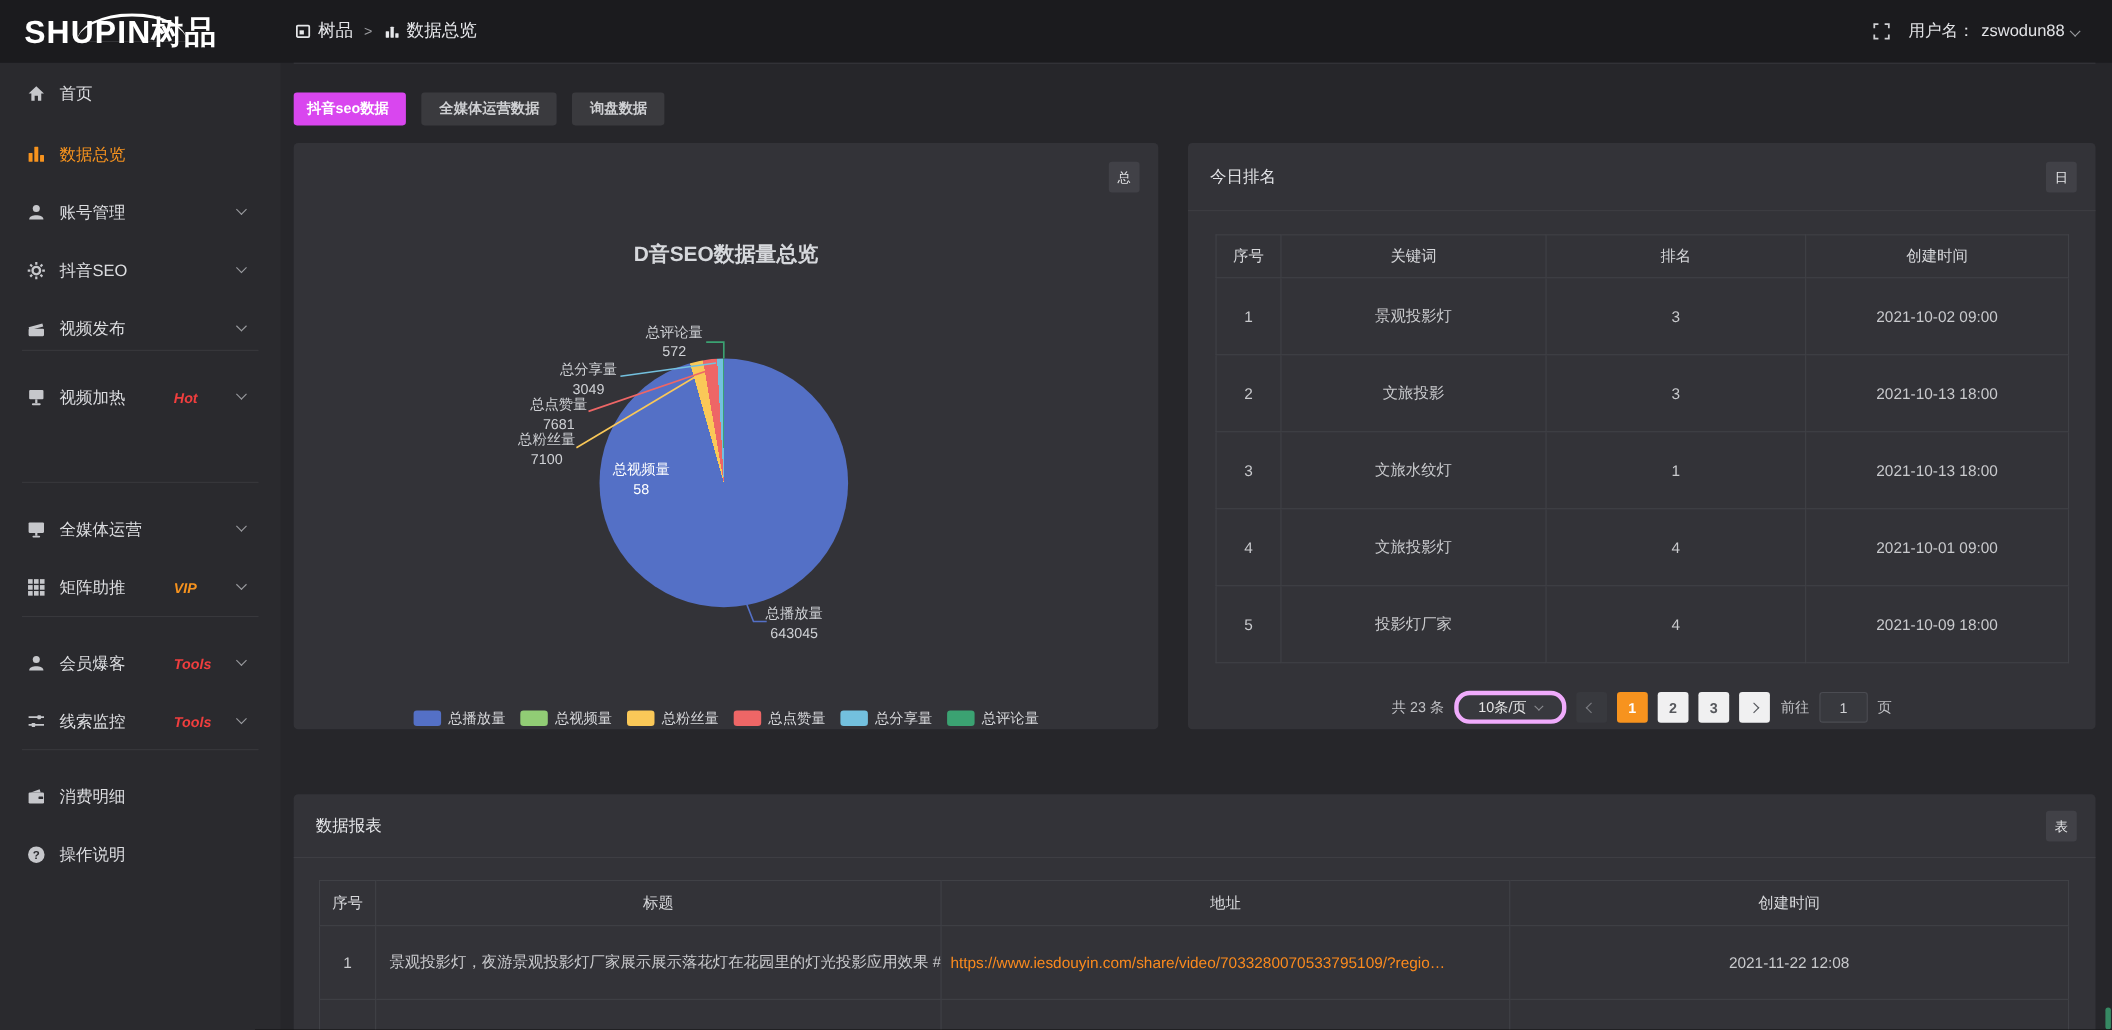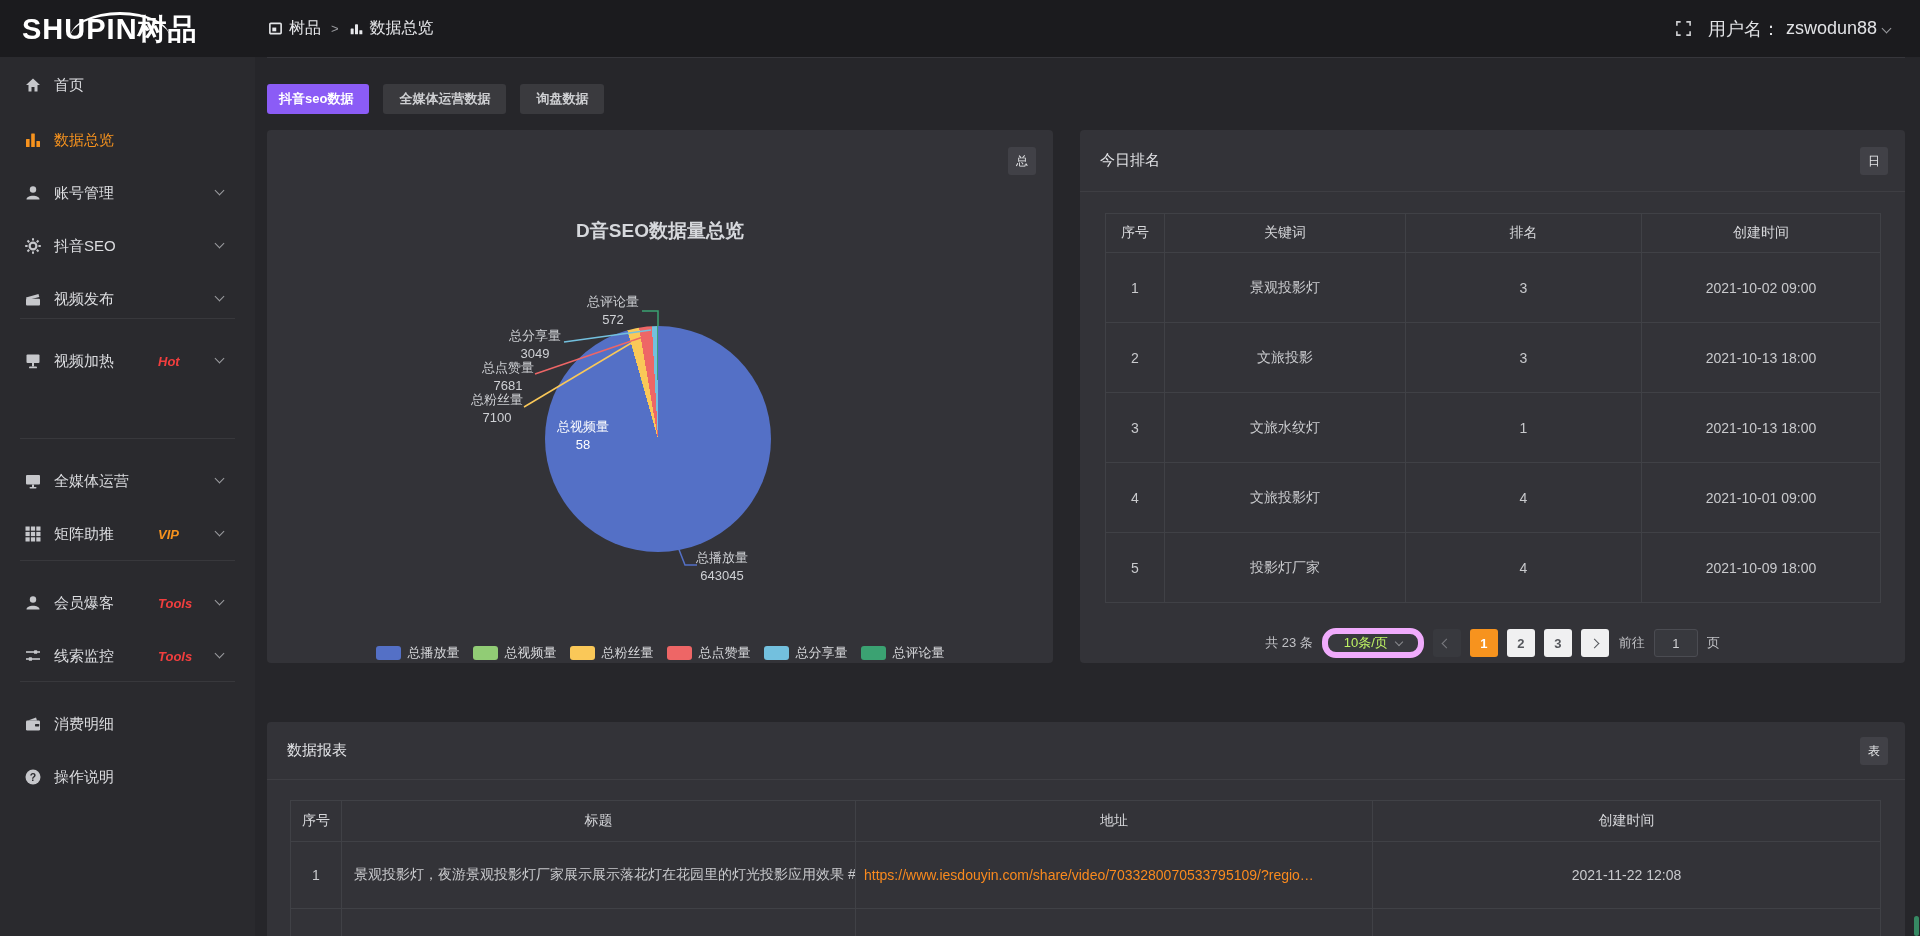--- a/index.html
+++ b/index.html
@@ -8,41 +8,41 @@
   .screen { position:relative; width:1920px; height:936px; overflow:hidden; background:#26262a; }
 
   
   .topbar { position:absolute; left:0; top:0; width:1920px; height:57px; background:#1b1b1e; z-index:5; }
   .head-divider { position:absolute; left:267px; right:15px; top:57px; height:1px; background:#36363b; z-index:6; }
   .logo { position:absolute; left:22px; top:10px; color:#fff; font-weight:bold; font-size:29px; letter-spacing:1px; white-space:nowrap; }
   .logo-arc { position:absolute; left:48px; top:2px; width:100px; height:26px; border-top:3px solid #fff; border-radius:50% 50% 0 0 / 100% 100% 0 0; }
   .breadcrumb { position:absolute; left:268px; top:0; height:57px; display:flex; align-items:center; gap:8px; color:#e6e7ea; font-size:16px; }
   .breadcrumb .sep { color:#9a9b9f; font-size:13px; margin:0 2px; }
   .crumb { display:flex; align-items:center; gap:6px; }
-  .userarea { position:absolute; right:30px; top:0; height:57px; display:flex; align-items:center; gap:16px; color:#e2e3e6; font-size:18px; }
+  .userarea { position:absolute; right:30px; top:0; height:57px; display:flex; align-items:center; gap:16px; color:#e2e3e6; font-size:15px; }
   .userarea .uname { display:flex; align-items:center; gap:6px; cursor:pointer; }
 
   
   .sidebar { position:absolute; left:0; top:57px; width:255px; height:879px; background:#2a2a2e; }
   .menu-item { position:absolute; left:0; width:255px; height:40px; display:flex; align-items:center; color:#dcdde0; font-size:15px; cursor:pointer; }
   .menu-item .mi-icon { position:absolute; left:24px; width:18px; height:18px; color:#c6c7cb; display:flex; }
   .menu-item .mi-label { position:absolute; left:54px; white-space:nowrap; }
   .menu-item.active, .menu-item.active .mi-icon { color:#f7931e; }
   .badge { font-style:italic; font-weight:bold; font-size:13px; margin-left:18px; }
   .badge.red { color:#f03e3e; } .badge.vip { color:#f7931e; }
   .mi-badge { position:absolute; left:140px; }
   .chev { display:inline-block; width:7px; height:7px; border-right:1.6px solid #9b9ca0; border-bottom:1.6px solid #9b9ca0; }
   .chev.down { transform:rotate(45deg); }
   .mi-chev { position:absolute; right:32px; top:14px; }
   .side-divider { position:absolute; left:20px; width:215px; height:1px; background:#38383c; }
 
   
   .tabs { position:absolute; left:267px; top:84px; display:flex; gap:14px; }
   .tab { height:30px; padding:0 16px; display:flex; align-items:center; font-size:13px; font-weight:bold; color:#cfd0d3; background:#3a3a3e; border-radius:3px; cursor:pointer; white-space:nowrap; }
-  .tab.active { background:#8b5cf6; color:#fff;padding-left:12px; }
+  .tab.active { background:#d946ef; color:#fff;padding-left:12px; }
 
   
   .panel { position:absolute; background:#333338; border-radius:4px; }
   .panel-head { position:absolute; left:0; top:0; right:0; height:62px; border-bottom:1px solid #3e3e43; display:flex; align-items:center; padding:0 20px; font-size:15px; color:#e3e4e7; }
   .corner-btn { position:absolute; right:17px; top:17px; width:28px; height:28px; background:#414147; border-radius:3px; color:#e6e7e9; font-size:12px; display:flex; align-items:center; justify-content:center; cursor:pointer; }
 
   #panel-overview { left:267px; top:130px; width:786px; height:533px; }
   #panel-ranking  { left:1080px; top:130px; width:825px; height:533px;padding-left:20px; }
   #panel-report   { left:267px; top:722px; width:1638px; height:260px; }
 
@@ -65,21 +65,21 @@
   #rank-table td { height:70px; }
   #report-table { position:absolute; left:23px; top:78px; width:1590px; }
   #report-table th { height:41px; }
   #report-table td { height:67px; }
   #report-table td.left { text-align:center; padding:0 12px; }
   #report-table td.link { text-align:left; padding:0 8px; color:#fa8a1e; cursor:pointer; }
   #report-table tr.stub td { height:65px; }
 
   
   .pagination { position:absolute; left:0; top:498px; width:825px; height:30px; display:flex; justify-content:center; align-items:center; gap:9px; font-size:13px; color:#c0c1c5; }
-  .pg-select { width:102px; height:30px; background:#38393e; border:6px solid #f0abfc; border-radius:14px; display:flex; align-items:center; justify-content:center; gap:8px; cursor:pointer; color:#bef264; }
+  .pg-select { width:102px; height:30px; background:#38393e; border:4px solid #f0abfc; border-radius:14px; display:flex; align-items:center; justify-content:center; gap:8px; cursor:pointer; color:#e5e5e5; }
   .pg-select .chev { border-color:#8a8b8f; width:6px; height:6px; margin-top:-3px; }
   .pg-btn, .pg-num { width:28px; height:28px; border-radius:3px; display:flex; align-items:center; justify-content:center; cursor:pointer; font-weight:bold; }
   .pg-btn.dark { background:#38393e; }
   .pg-btn.light { background:#f0f0f1; }
   .pg-num { background:#f0f0f1; color:#55575c; }
   .pg-num.active { background:#f7931e; color:#fff; }
   .chev.left { transform:rotate(135deg); border-color:#7a7b80; }
   .chev.right { transform:rotate(-45deg); border-color:#55575c; }
   .pg-input { width:44px; height:28px; background:#38393e; border:1px solid #4b4c52; border-radius:3px; color:#d0d1d4; text-align:center; font-size:13px; font-family:inherit; }
 

